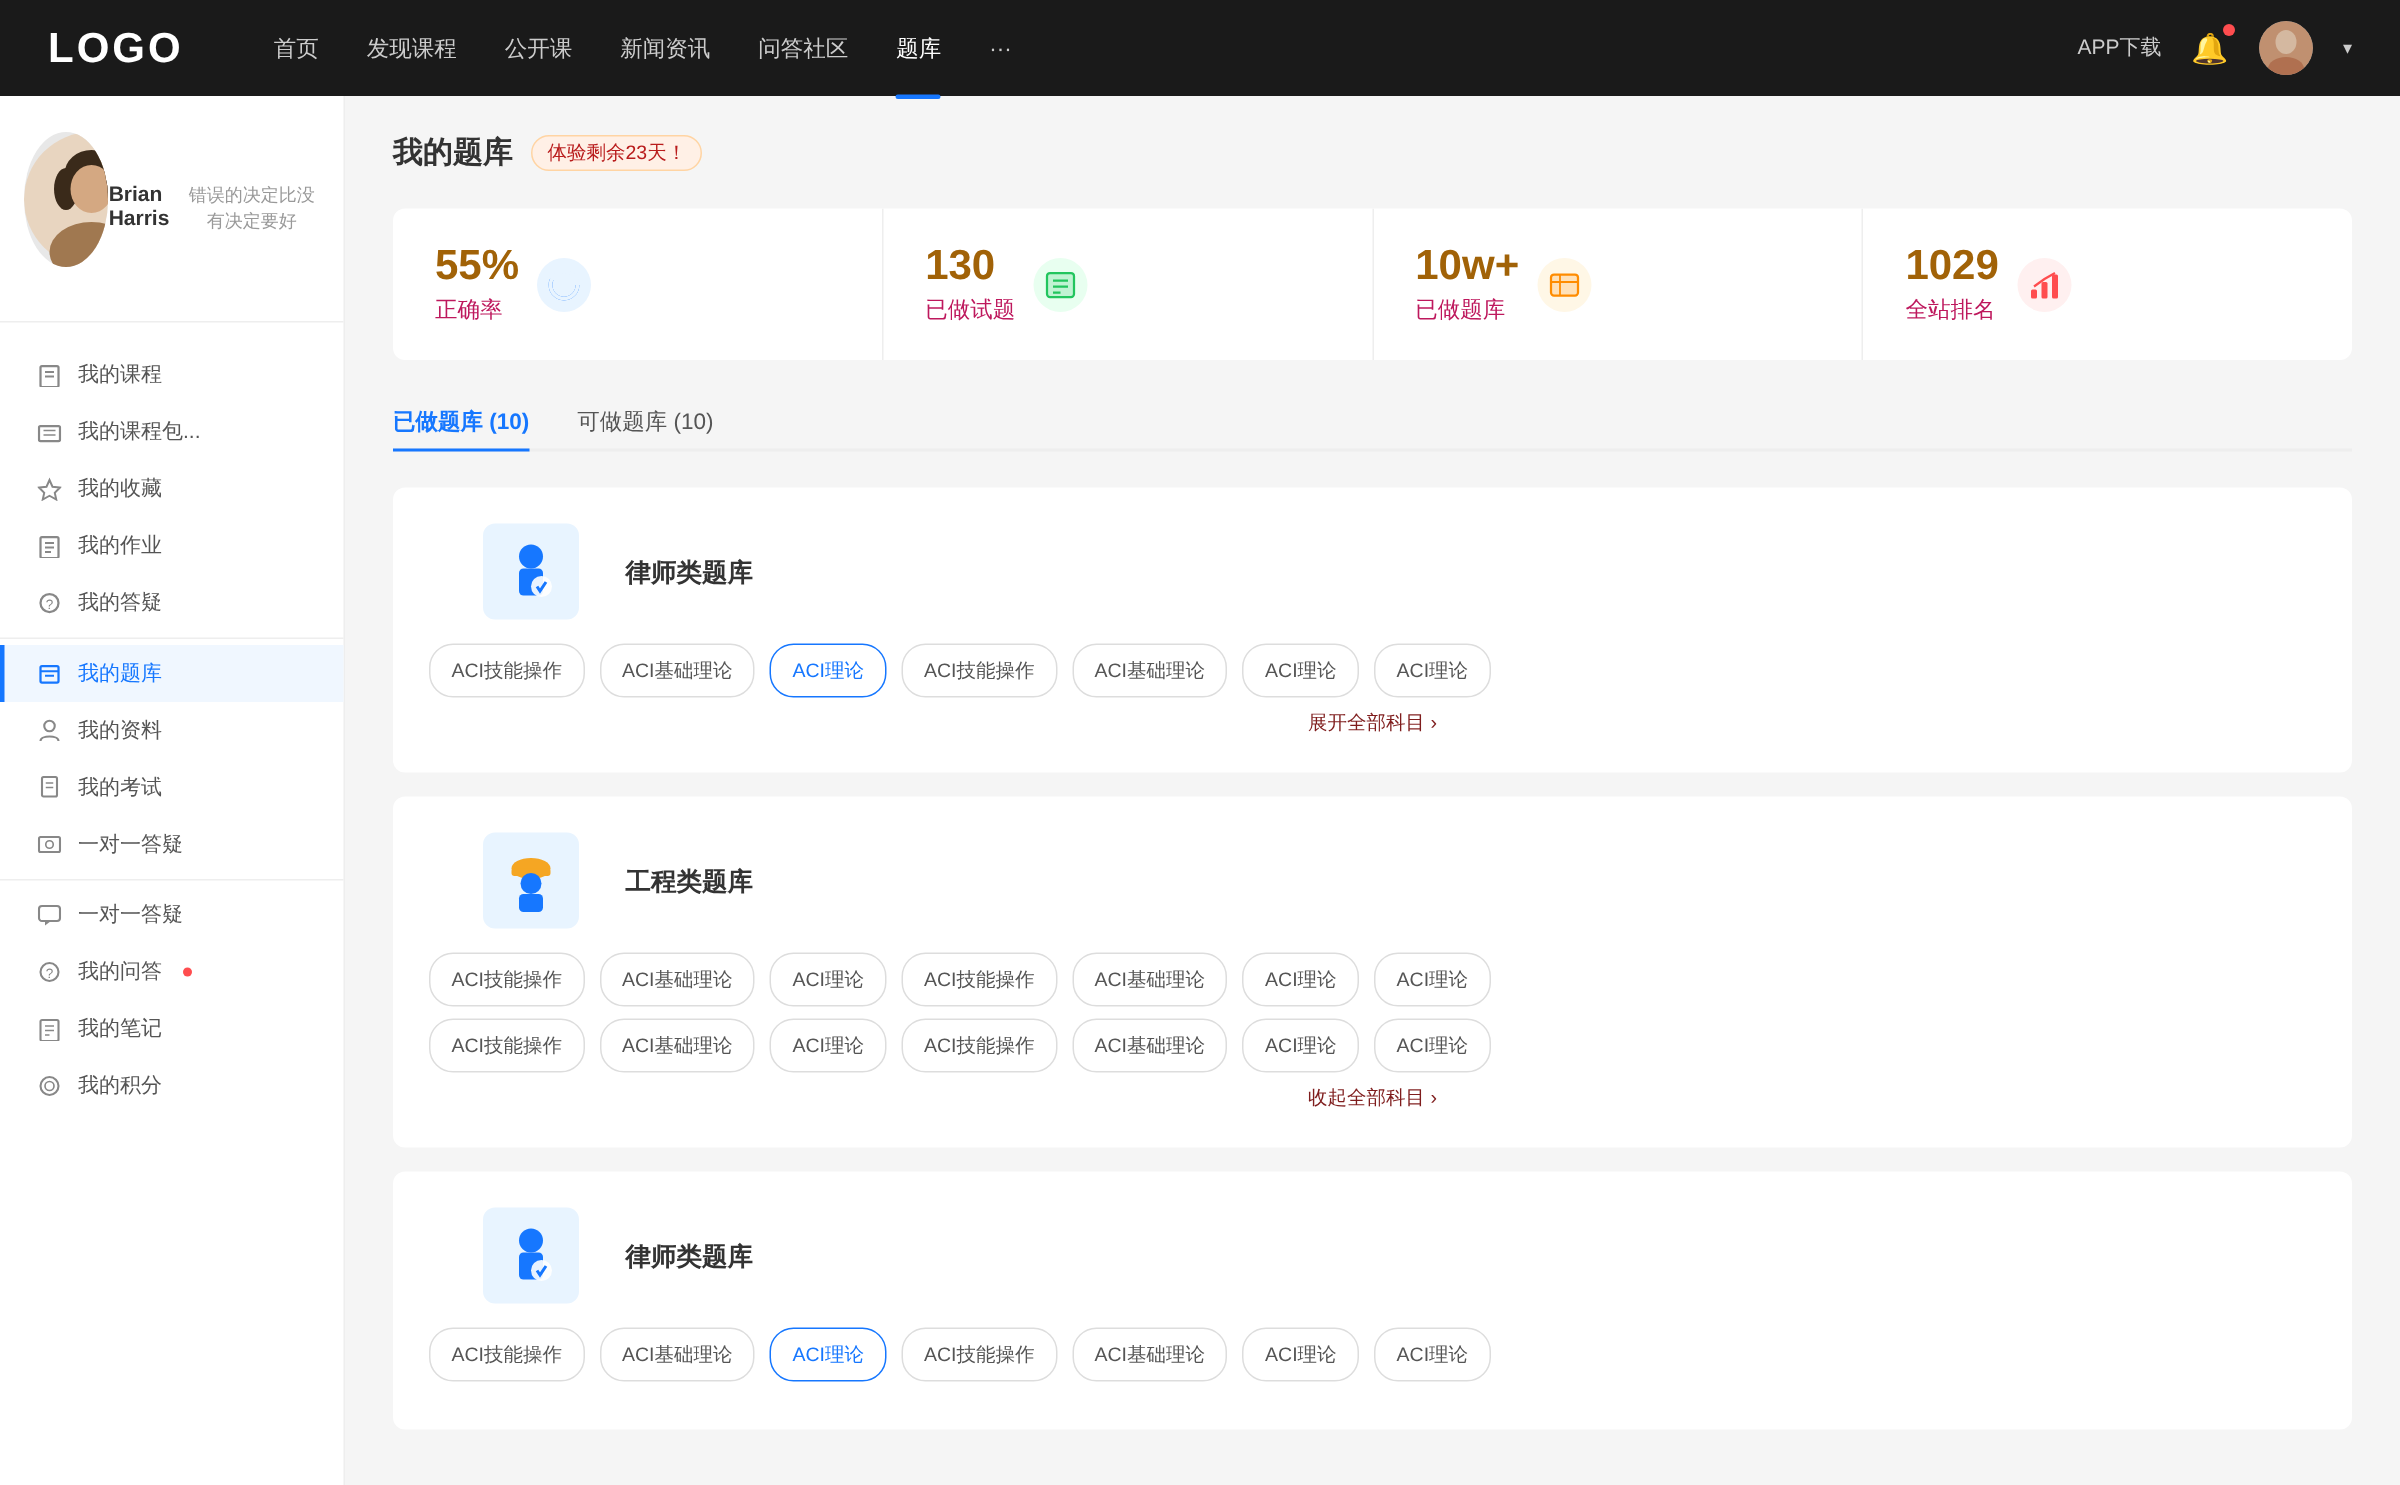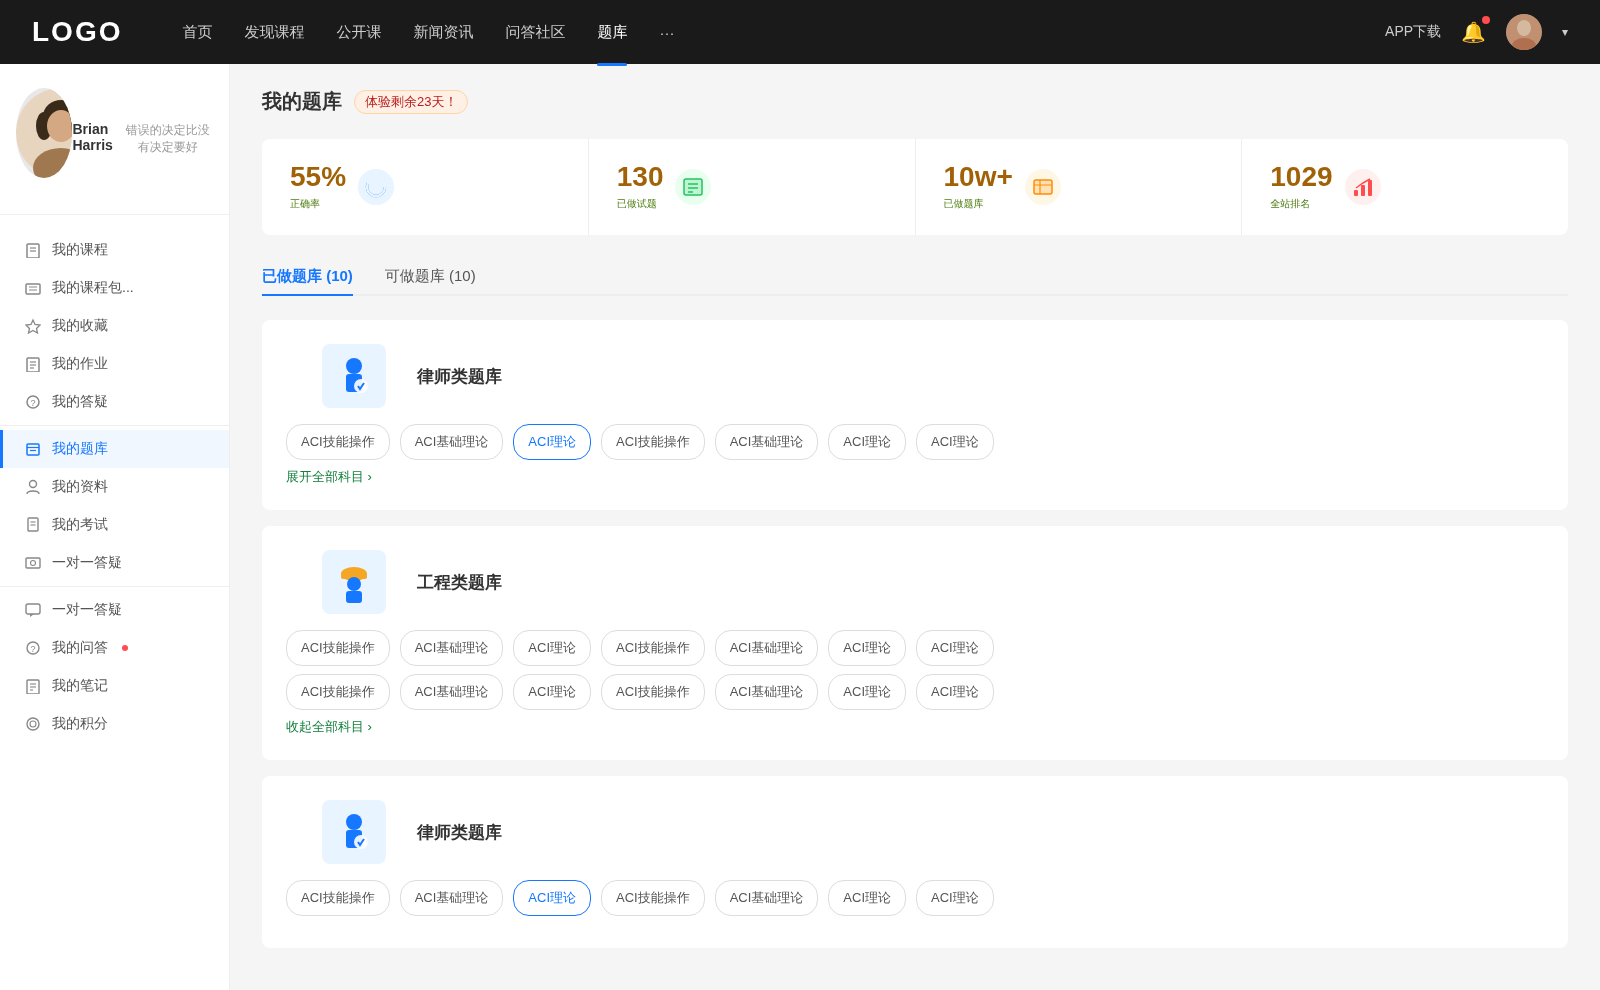--- a/index.html
+++ b/index.html
@@ -222,22 +222,22 @@
     .stat-item:last-child { border-right: none; }
     .stat-text { display: flex; flex-direction: column; }
     .stat-value {
       font-size: 28px;
       font-weight: 700;
       color: #a16207;
       line-height: 1;
       margin-bottom: 6px;
     }
     .stat-label {
-      font-size: 10px;
-      color: #4d7c0f;
+      font-size: 15px;
+      color: #be185d;
     }
     .stat-icon {
       width: 36px;
       height: 36px;
       border-radius: 50%;
       display: flex;
       align-items: center;
       justify-content: center;
       font-size: 18px;
     }
@@ -317,22 +317,22 @@
       color: #555;
       cursor: pointer;
       background: #fff;
     }
     .subject-tag.active {
       border-color: #1677ff;
       color: #1677ff;
       background: #fff;
     }
     .expand-link {
-      text-align: left;
-      color: #15803d;
+      text-align: center;
+      color: #7f1d1d;
       font-size: 13px;
       cursor: pointer;
     }
   </style>
 </head>
 <body>
 
 <nav class="topnav">
   <span class="topnav-logo">LOGO</span>
   <div class="topnav-links">

